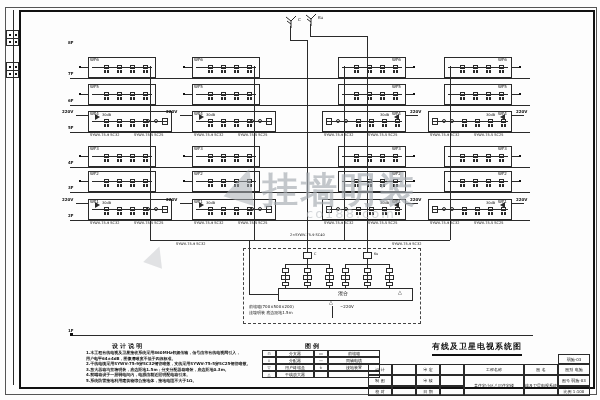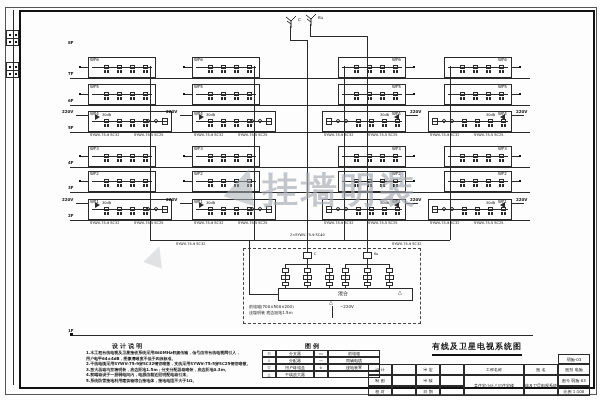--- a/index.html
+++ b/index.html
@@ -622,20 +622,21 @@
   <div class="t t4" style="left:249px;top:305px;">前端箱(700×500×200)</div>
   <div class="t t4" style="left:249px;top:311px;">挂墙明装 底边距地1.5m</div>
   <div class="t t4" style="left:340px;top:305px;">~220V</div>
   <div class="t t5" style="left:329px;top:300px;">△</div>
   <div class="ln" style="left:332px;top:306px;width:1px;height:12px;"></div>
 
   <div class="wm" style="left:228px;top:168px;width:0;height:0;
        border-left:16px solid transparent;border-right:16px solid transparent;border-bottom:34px solid rgba(170,175,180,0.55);
        transform:rotate(18deg);"></div>
   <div class="wm t" style="left:262px;top:166px;font-size:36px;font-weight:bold;letter-spacing:3px;color:rgba(165,170,176,0.65);">挂墙明装</div>
+  <div class="wm t" style="left:306px;top:206px;font-size:13px;letter-spacing:2px;color:rgba(185,190,195,0.6);">co188.com</div>
   <div class="wm" style="left:146px;top:246px;width:0;height:0;
        border-left:10px solid transparent;border-right:10px solid transparent;border-bottom:20px solid rgba(190,194,198,0.45);
        transform:rotate(20deg);"></div>
 
   <div>
     <div class="t t6" style="left:112px;top:342px;">设 计 说 明</div>
     <div id="notes-lines" class="abs" style="left:86px;top:350px;width:170px;">
         <div style="font-size: 4px; line-height: 5.5px; font-weight: bold; white-space: nowrap; overflow: hidden; color: rgb(17, 17, 17);">1.本工程有线电视及卫星接收系统采用860MHz邻频传输，信号由市有线电视网引入，</div>
         <div style="font-size: 4px; line-height: 5.5px; font-weight: bold; white-space: nowrap; overflow: hidden; color: rgb(17, 17, 17);">  用户电平64±4dB，图像清晰度不低于四级标准。</div>
         <div style="font-size: 4px; line-height: 5.5px; font-weight: bold; white-space: nowrap; overflow: hidden; color: rgb(17, 17, 17);">2.干线电缆采用SYWV-75-9穿SC32钢管暗敷，支线采用SYWV-75-5穿SC25钢管暗敷。</div>

